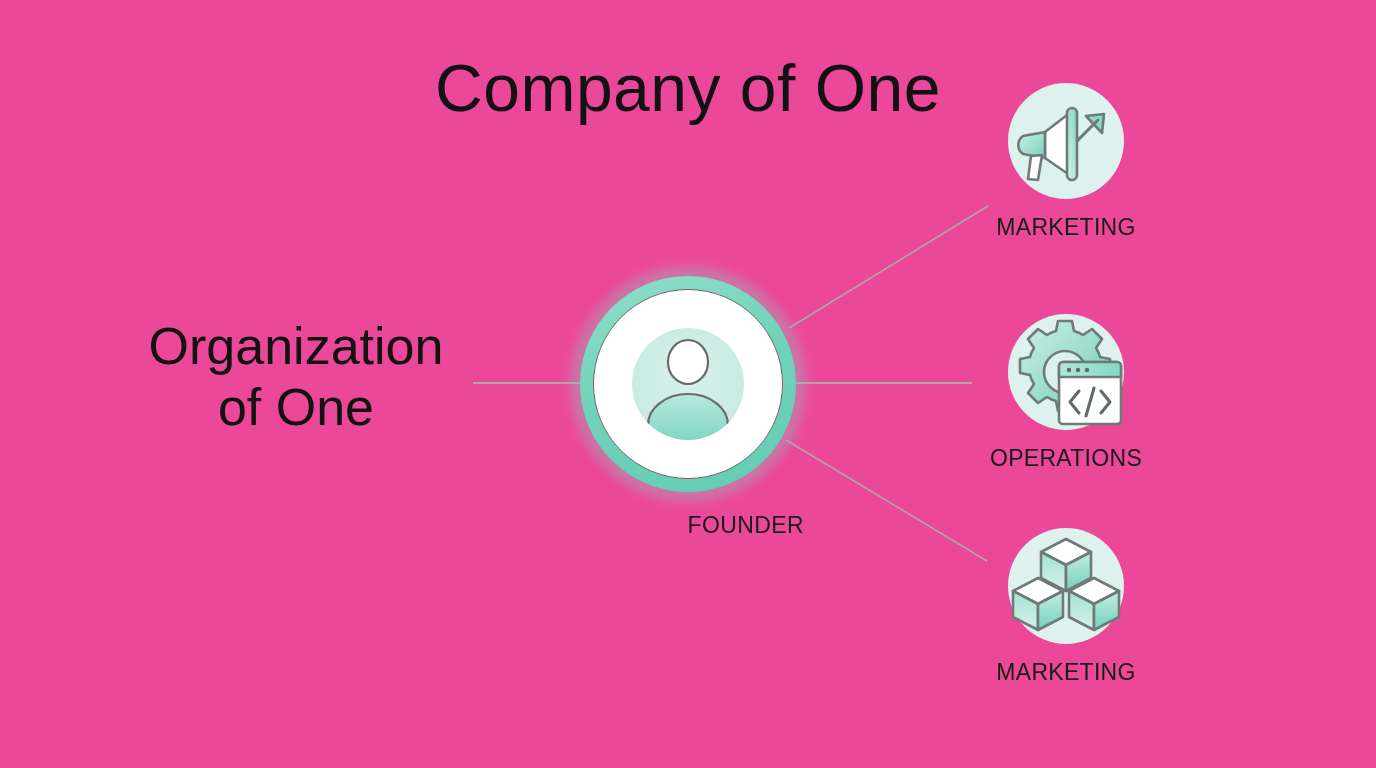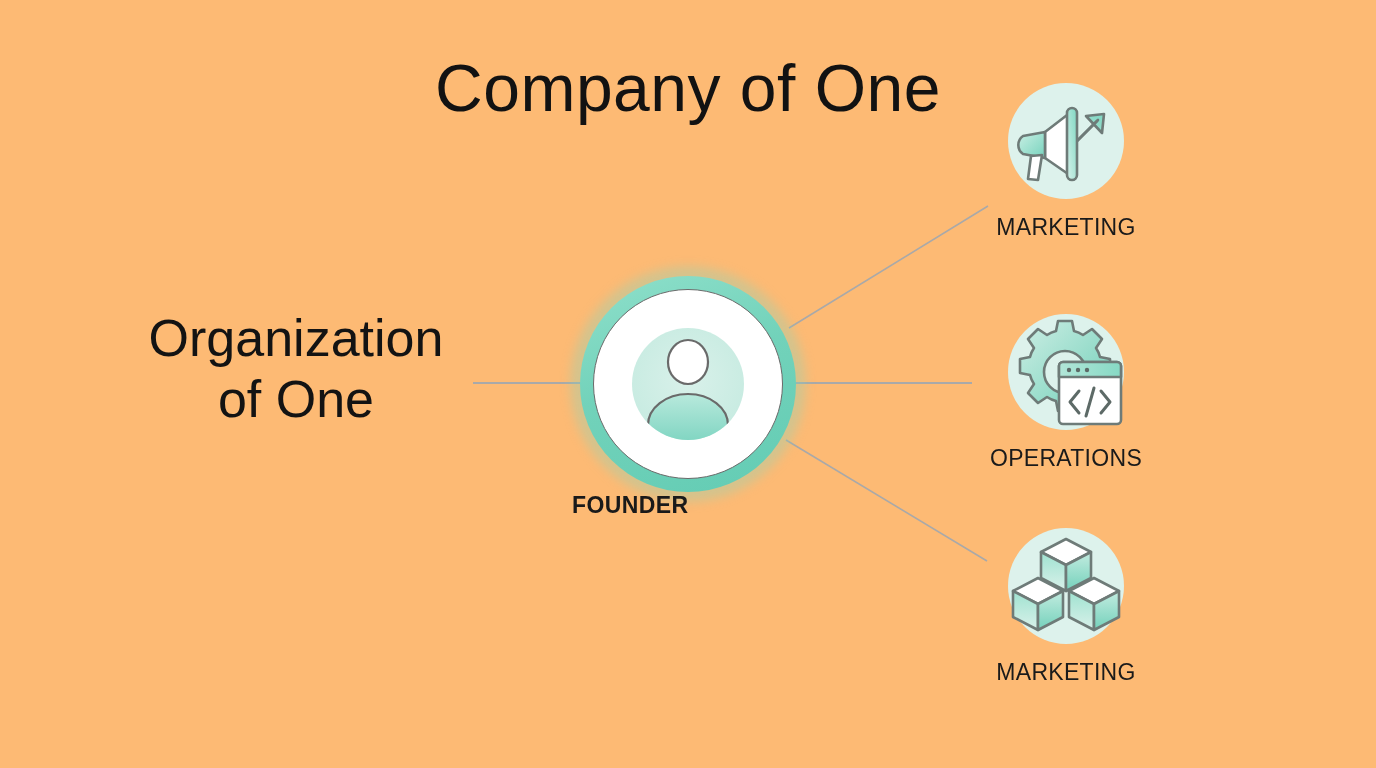--- a/index.html
+++ b/index.html
@@ -7,21 +7,21 @@
     padding: 0;
     background: #ffffff;
   }
   body {
     font-family: "Liberation Sans", sans-serif;
   }
   #canvas {
     position: relative;
     width: 1376px;
     height: 768px;
-    background: #fdba74;
+    background: #ec4899;
     overflow: hidden;
   }
 
   
   #title {
     position: absolute;
     left: 0;
     top: 52px;
     width: 1376px;
     text-align: center;
@@ -30,21 +30,21 @@
     font-weight: 300;
     letter-spacing: 0.5px;
     color: #121212;
     line-height: 1.1;
   }
 
   
   #left-heading {
     position: absolute;
     left: 110px;
-    top: 308px;
+    top: 316px;
     width: 372px;
     text-align: center;
     font-family: "Liberation Sans", sans-serif;
     font-size: 52px;
     font-weight: 300;
     color: #131313;
     line-height: 1.18;
   }
   #left-heading .l2 { display: block; }
 
@@ -98,25 +98,25 @@
   }
   #founder-avatar {
     position: absolute;
     left: 54px; top: 54px;
     width: 124px;
     height: 124px;
   }
   #founder-label {
     position: absolute;
     left: 572px;
-    top: 492px;
+    top: 512px;
     width: 232px;
-    text-align: left;
+    text-align: right;
     font-size: 23px;
-    font-weight: 700;
+    font-weight: 400;
     color: #1a1a1a;
     letter-spacing: 0.4px;
   }
 
   
   .branch {
     position: absolute;
     width: 260px;
   }
   .branch-icon-wrap {

